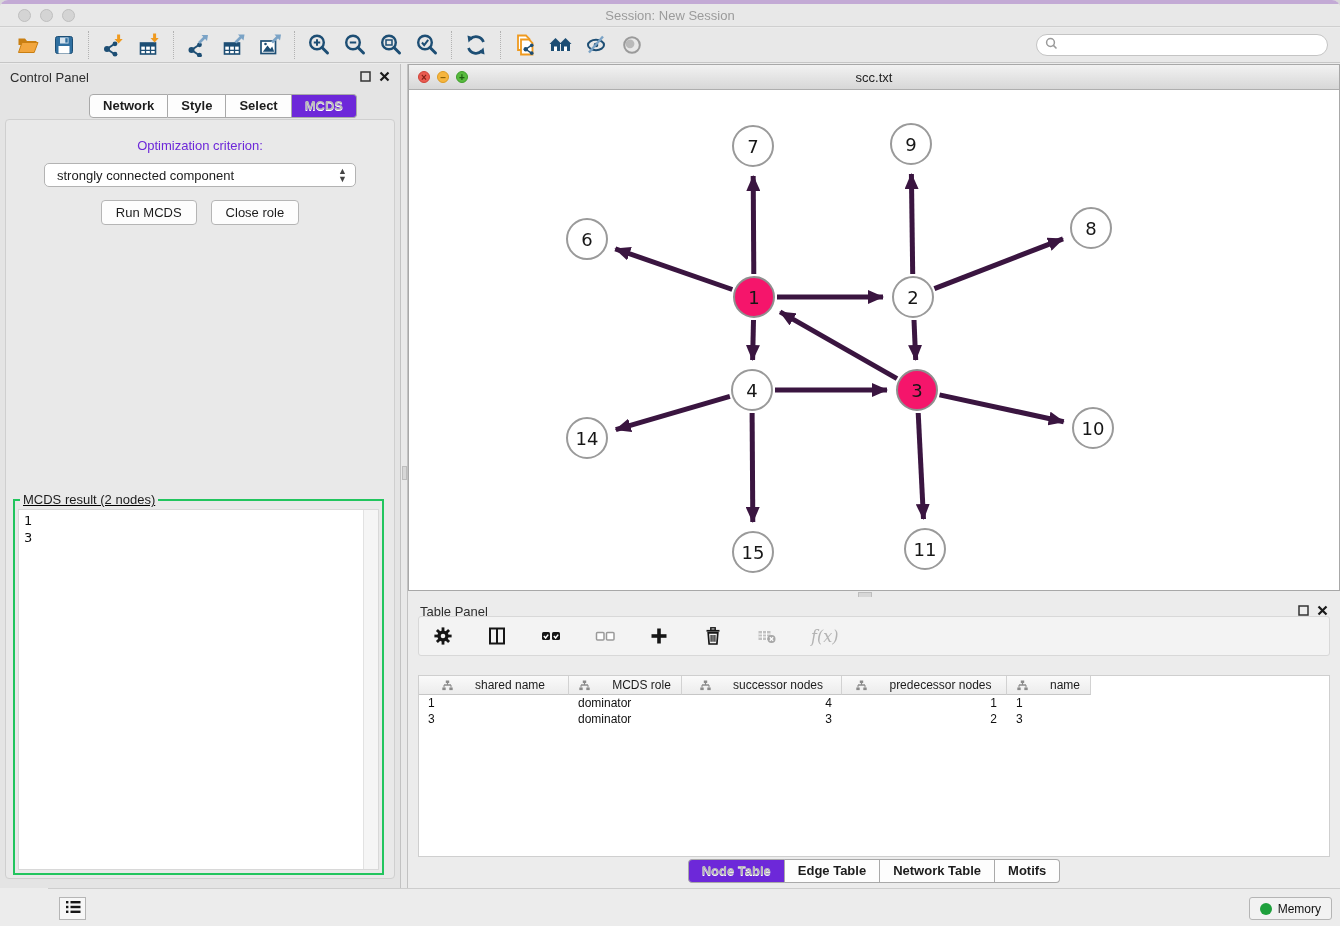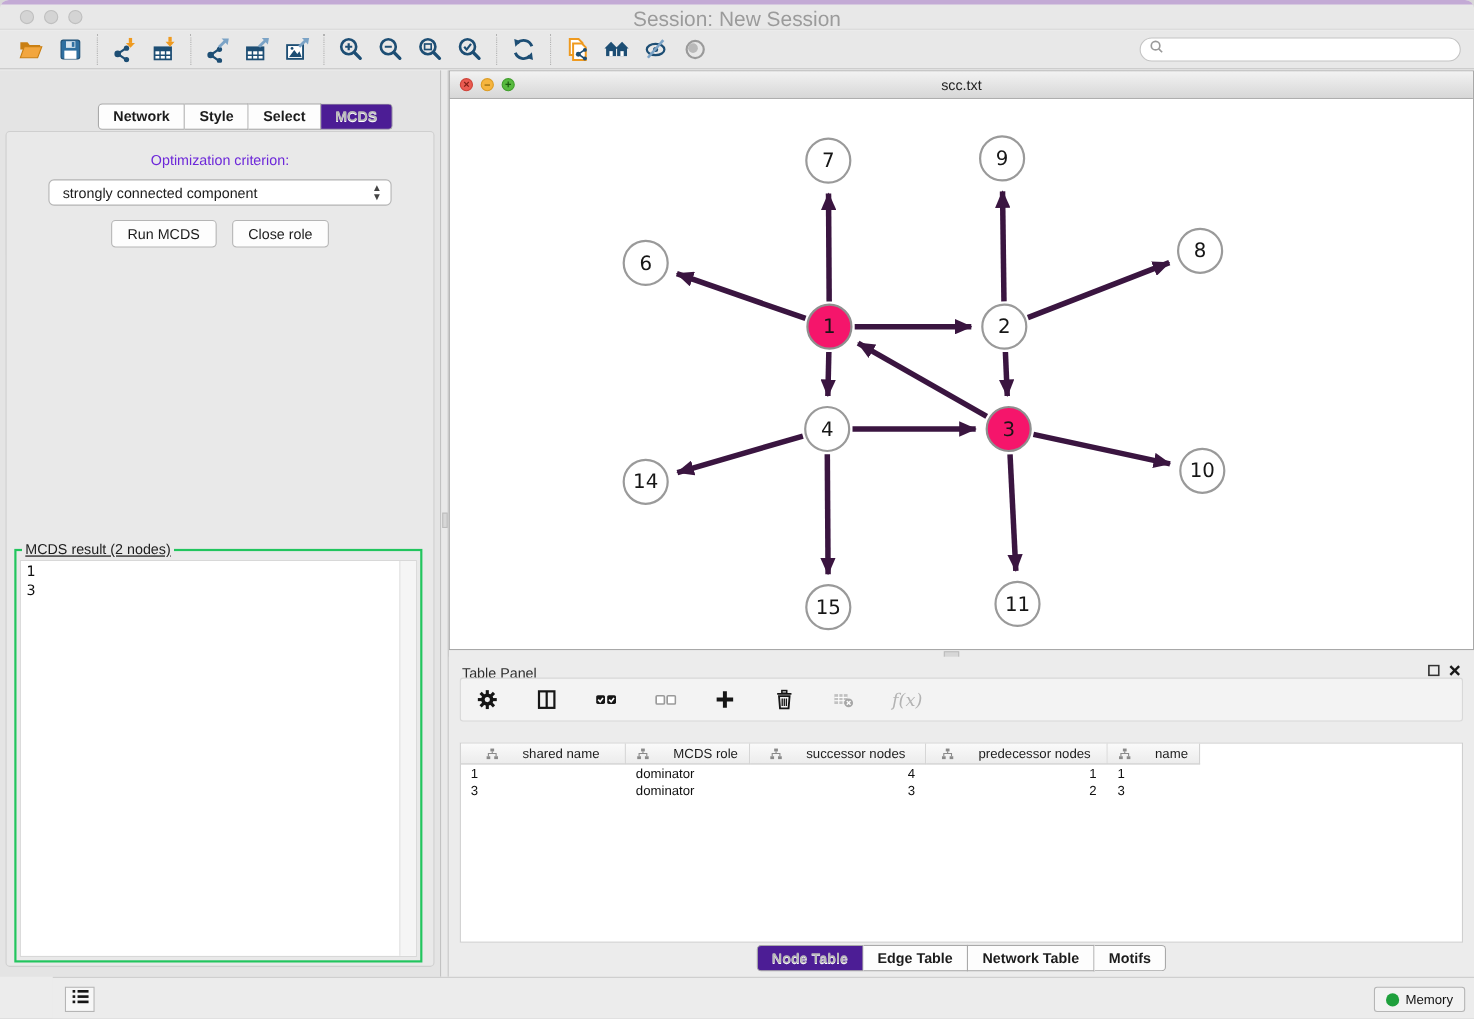--- a/index.html
+++ b/index.html
@@ -12,21 +12,21 @@
   }
   
   .titlebar { position:absolute; top:0; left:0; right:0; height:27px;
     background:#e8e8e8; border-bottom:1px solid #cfcfcf; border-radius:8px 8px 0 0; }
   .top-strip { position:absolute; top:0; left:0; right:0; height:4px;
     background:#c3aad5; border-radius:8px 8px 0 0; }
   .traffic { position:absolute; top:9px; left:18px; display:flex; gap:9px; }
   .tl { width:13px; height:13px; border-radius:50%; background:#d4d4d4; border:1px solid #bfbfbf;
         font-size:9px; line-height:11px; text-align:center; color:transparent; }
   .title-text { position:absolute; top:8px; left:0; right:0; text-align:center;
-    font-size:19px; color:#9b9b9b; }
+    font-size:13px; color:#9b9b9b; }
   
   .toolbar { position:absolute; top:28px; left:0; right:0; height:35px;
     background:#e8e8e8; border-bottom:1px solid #c6c6c6;
     display:flex; align-items:center; padding:0 12px 0 10px; }
   .tb-btn { width:36px; height:30px; display:flex; align-items:center; justify-content:center;
     border-radius:4px; cursor:default; }
   .tb-sep { width:1px; height:28px; border-left:1px dotted #b2b2b2; margin:0 6px; }
   .search-wrap { margin-left:auto; width:292px; height:22px; background:#fff;
     border:1px solid #c4c4c4; border-radius:11px; display:flex; align-items:center; padding:0 8px; }
   .search-wrap input { border:none; outline:none; flex:1; font-size:12px; background:transparent;
@@ -38,21 +38,21 @@
     background:#e4e4e4; }
   .cp-header { position:absolute; top:0; left:0; right:0; height:26px;
     display:flex; align-items:center; padding:0 10px; }
   .panel-title { font-size:13px; color:#2e2e2e; }
   .panel-ctrls { margin-left:auto; display:flex; gap:8px; align-items:center; }
   .cp-tabs { position:absolute; top:30px; left:0; right:0; display:flex; justify-content:center;padding-left:46px; }
   .tab { font-size:13px; font-weight:bold; color:#1c1c1c; background:#fdfdfd;
     border:1px solid #a9a9a9; border-left:none; padding:3px 13px 4px; cursor:default; }
   .tab:first-child { border-left:1px solid #a9a9a9; border-radius:4px 0 0 4px; }
   .tab:last-child { border-radius:0 4px 4px 0; }
-  .tab.active { background:#4c1d95; color:#b9b9b9; text-shadow:0 1px 0 #fff; }
+  .tab.active { background:#6d28d9; color:#b9b9b9; text-shadow:0 1px 0 #fff; }
   .cp-inner { position:absolute; top:55px; left:5px; right:5px; bottom:9px;
     background:#e9e9e9; border:1px solid #cfcfcf; border-radius:4px; }
   .opt-label { margin-top:18px; text-align:center; font-size:13px; color:#6d28d9; }
   .criterion { position:relative; margin:10px 38px 0; height:24px; background:#fff;
     border:1px solid #b3b3b3; border-radius:5px; font-size:13px; color:#1c1c1c;
     display:flex; align-items:center; padding:0 24px 0 12px; cursor:default; }
   .stepper { position:absolute; right:8px; top:3px; display:flex; flex-direction:column; line-height:8px; }
   .stepper span { font-size:9px; color:#444; }
   .btn-row { margin-top:13px; display:flex; justify-content:center; gap:14px; }
   .push-btn { background:#fdfdfd; border:1px solid #b5b5b5; border-radius:4px;
@@ -308,20 +308,31 @@
             <circle cx="5.5" cy="5.5" r="3.9" fill="none" stroke="#9a9a9a" stroke-width="1.5"></circle>
      <line x1="8.4" y1="8.4" x2="11.5" y2="11.5" stroke="#9a9a9a" stroke-width="1.5"></line>
           </svg></span>
       <input placeholder="" style="">
     </div>
   </div>
 
   <div class="main">
 
     <div class="control-panel">
+      <div class="cp-header">
+        <span class="panel-title">Control Panel</span>
+        <span class="panel-ctrls">
+          <span class="float-ic"><svg width="11" height="11" viewBox="0 0 11 11">
+                <rect x="1" y="1" width="9" height="9" fill="none" stroke="#333" stroke-width="1.5"></rect>
+              </svg></span>
+          <span class="close-ic"><svg width="11" height="11" viewBox="0 0 11 11">
+                <path d="M1.5 1.5 L9.5 9.5 M9.5 1.5 L1.5 9.5" stroke="#1a1a1a" stroke-width="2.2"></path>
+              </svg></span>
+        </span>
+      </div>
       <div class="cp-tabs" id="cp-tabs">
           <div class="tab">Network</div>
           <div class="tab">Style</div>
           <div class="tab">Select</div>
           <div class="tab active">MCDS</div>
         </div>
       <div class="cp-inner">
         <div class="opt-label">Optimization criterion:</div>
         <div class="criterion">
           <span>strongly connected component</span>

